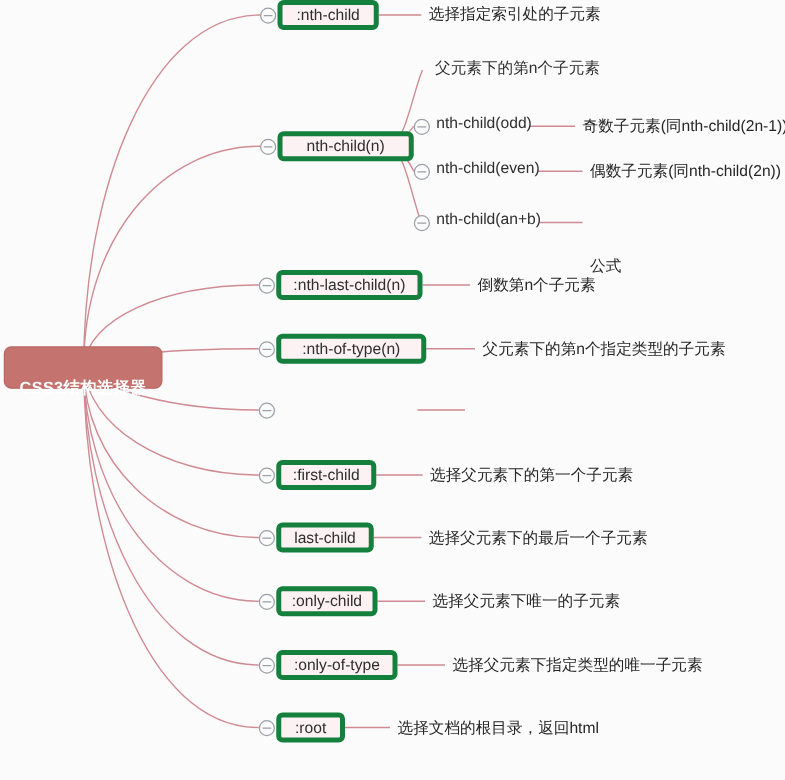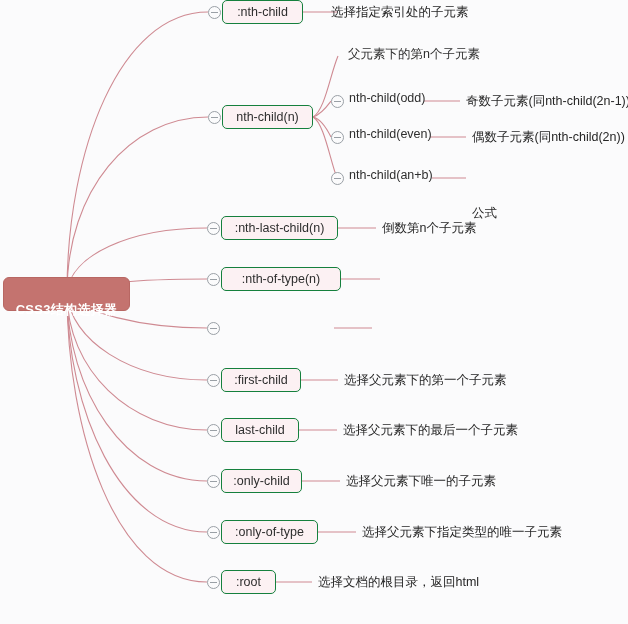--- a/index.html
+++ b/index.html
@@ -45,21 +45,21 @@
     letter-spacing: 0.3px;
     white-space: nowrap;
     margin-top: 32px;
   }
 
   
   .node {
     position: absolute;
     height: 24px;
     box-sizing: border-box;
-    border: 1px solid #15803d;
+    border: 4px solid #15803d;
     background: #fcf1f3;
     border-radius: 5px;
     display: flex;
     align-items: center;
     justify-content: center;
     padding: 0 10px;
   }
   .node-label {
     font-size: 12.5px;
     color: #2e2e2e;
@@ -154,24 +154,24 @@
   </svg>
 
   <div class="root-node">
     <span class="root-label">CSS3结构选择器</span>
   </div>
 
   <div class="collapse" style="left:208px; top:6px;"></div>
   <div class="node" style="left:222px; top:0px; width:81px;">
     <span class="node-label">:nth-child</span>
   </div>
-  <div class="desc" style="left:331px; top:6px;">选择指定索引处的子元素</div>
+  <div class="desc" style="left:343px; top:6px;font-family:Liberation Mono, monospace;">选择指定索引处的子元素</div>
 
   <div class="collapse" style="left:208px; top:111px;"></div>
-  <div class="node" style="left:222px; top:105px; width:91px;">
+  <div class="node" style="left:222px; top:105px; width:109px;">
     <span class="node-label">nth-child(n)</span>
   </div>
 
   <div class="subnode" style="left:348px; top:48px;">
     <span class="subnode-label">父元素下的第n个子元素</span>
   </div>
 
   <div class="collapse" style="left:331px; top:95px;"></div>
   <div class="subnode" style="left:349px; top:92px;">
     <span class="subnode-label">nth-child(odd)</span>
@@ -193,20 +193,21 @@
   <div class="collapse" style="left:207px; top:222px;"></div>
   <div class="node" style="left:221px; top:216px; width:117px;">
     <span class="node-label">:nth-last-child(n)</span>
   </div>
   <div class="desc" style="left:382px; top:222px;">倒数第n个子元素</div>
 
   <div class="collapse" style="left:207px; top:273px;"></div>
   <div class="node" style="left:221px; top:267px; width:120px;">
     <span class="node-label">:nth-of-type(n)</span>
   </div>
+  <div class="desc" style="left:386px; top:273px;">父元素下的第n个指定类型的子元素</div>
 
   <div class="collapse" style="left:207px; top:322px;"></div>
 
   <div class="collapse" style="left:207px; top:374px;"></div>
   <div class="node" style="left:221px; top:368px; width:80px;">
     <span class="node-label">:first-child</span>
   </div>
   <div class="desc" style="left:344px; top:374px;">选择父元素下的第一个子元素</div>
 
   <div class="collapse" style="left:207px; top:424px;"></div>

